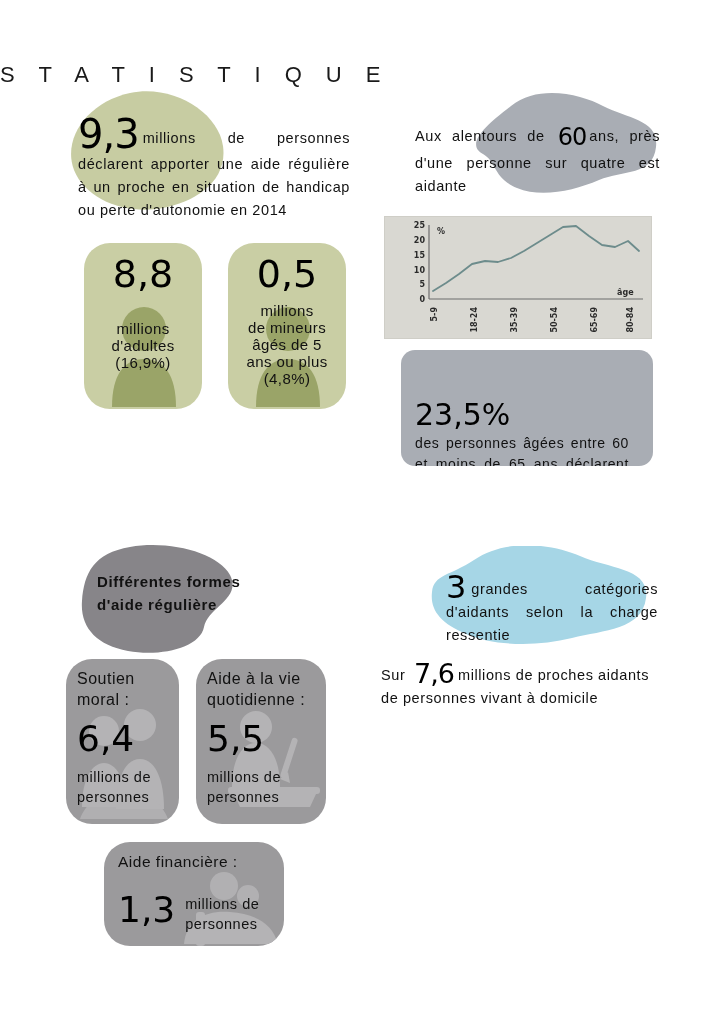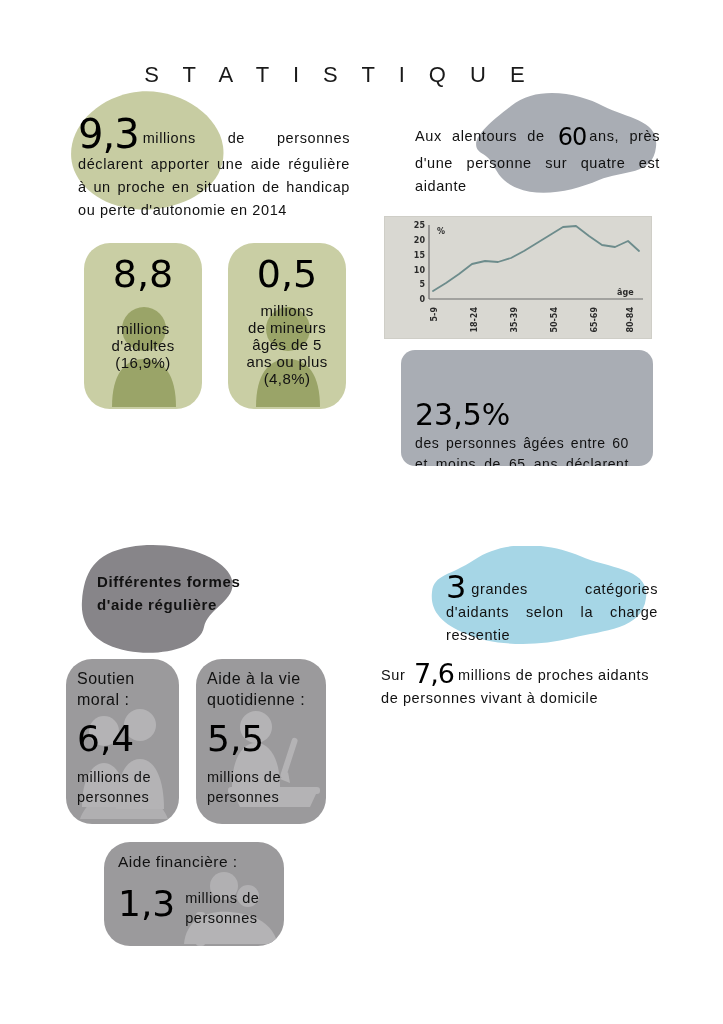--- a/index.html
+++ b/index.html
@@ -8,21 +8,21 @@
     background: #ffffff;
     font-family: "DejaVu Sans", sans-serif;
     color: #111111;
     overflow: hidden;
   }
   #page { position: relative; width: 723px; height: 1024px; background:#fff; }
 
   
   .title {
     position: absolute; left: 0; top: 62px; width: 678px;
-    text-align: center;
+    text-align: left;
     font-size: 22px; font-weight: 500; letter-spacing: 9px;
     color: #1a1a1a;
     font-family: "Liberation Sans", sans-serif;
   }
 
   
   .blob { position: absolute; }
 
   
   .txt {
@@ -219,21 +219,21 @@
     <svg class="card-icon" style="left:76px; top:24px;" width="104" height="80" viewBox="0 0 104 80">
       <g fill="#b4b3b5">
         <circle cx="44" cy="20" r="14" opacity="0.9"></circle>
         <circle cx="68" cy="30" r="11" opacity="0.9"></circle>
         <path d="M4,78 C6,54 26,44 50,46 C74,48 92,56 98,78 Z"></path>
         <rect x="16" y="46" width="9" height="34" rx="3"></rect>
       </g>
     </svg>
     <div class="inner" style="align-items:flex-start; padding:10px 0 0 14px;">
       <div style="font-size:15.5px; line-height:1.3;">Aide financière  :</div>
-      <div style="display:flex; align-items:flex-start; margin-top:12px;">
+      <div style="display:flex; align-items:flex-start; margin-top:18px;">
         <div class="bignum" style="font-size:36px; line-height:40px; letter-spacing:0;">1,3</div>
         <div style="margin-left:10px; margin-top:4px;">
           <div style="font-size:14.5px; line-height:1.4;">millions de</div>
           <div style="font-size:14.5px; line-height:1.4;">personnes</div>
         </div>
       </div>
     </div>
   </div>
 
   <svg class="blob" style="left:428px; top:546px;" width="222" height="100" viewBox="0 0 222 100">

